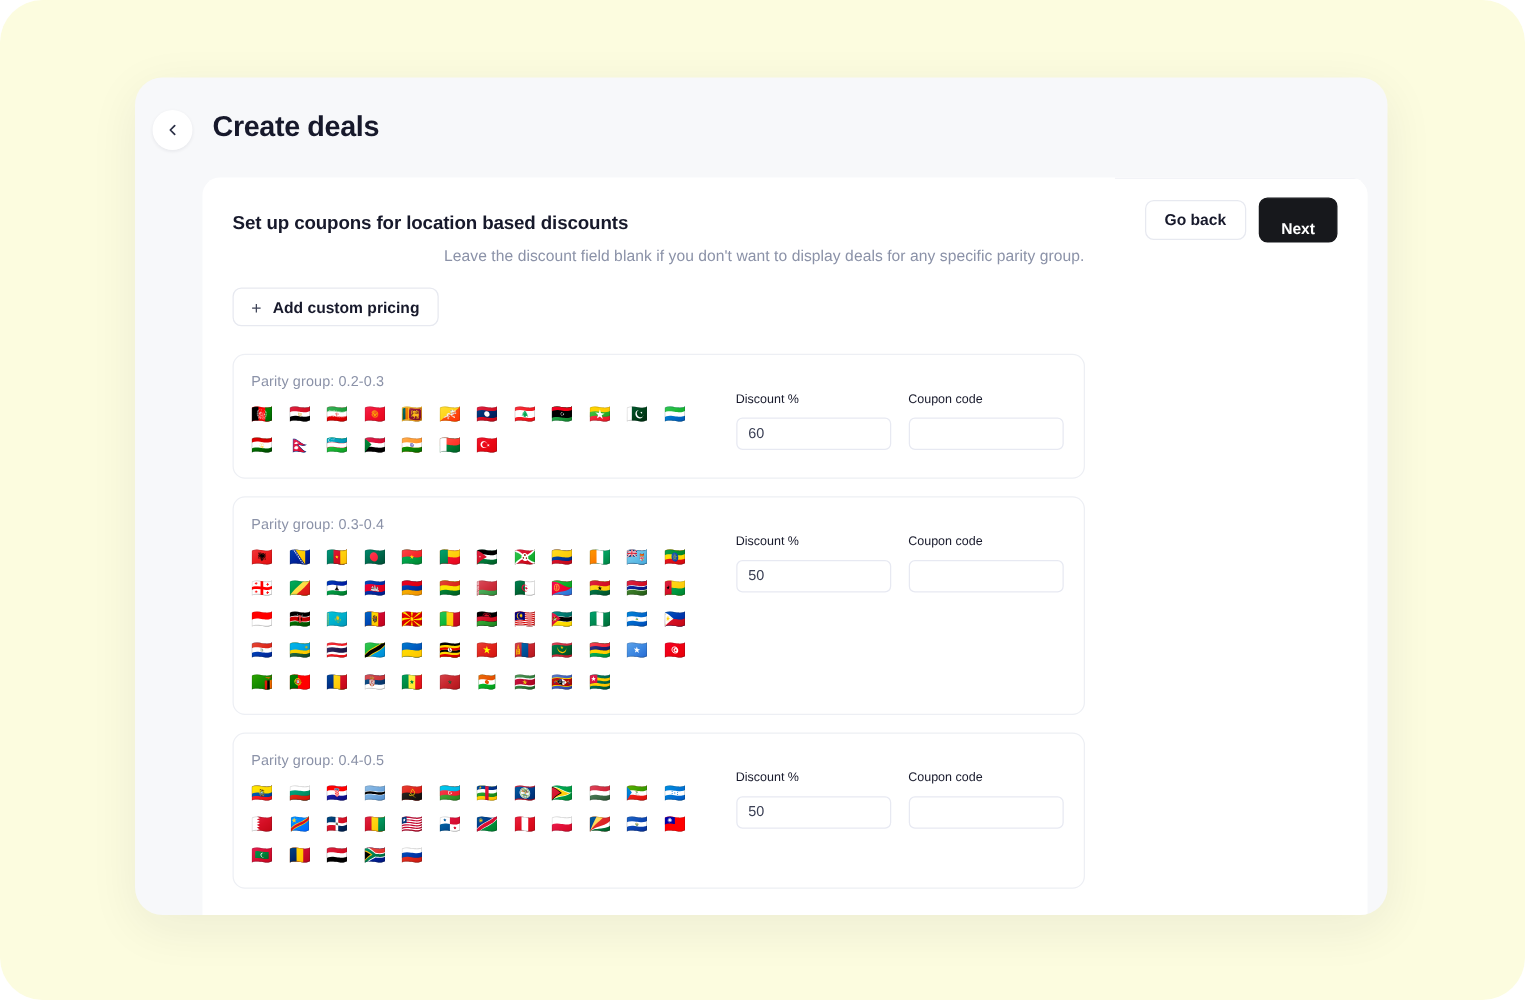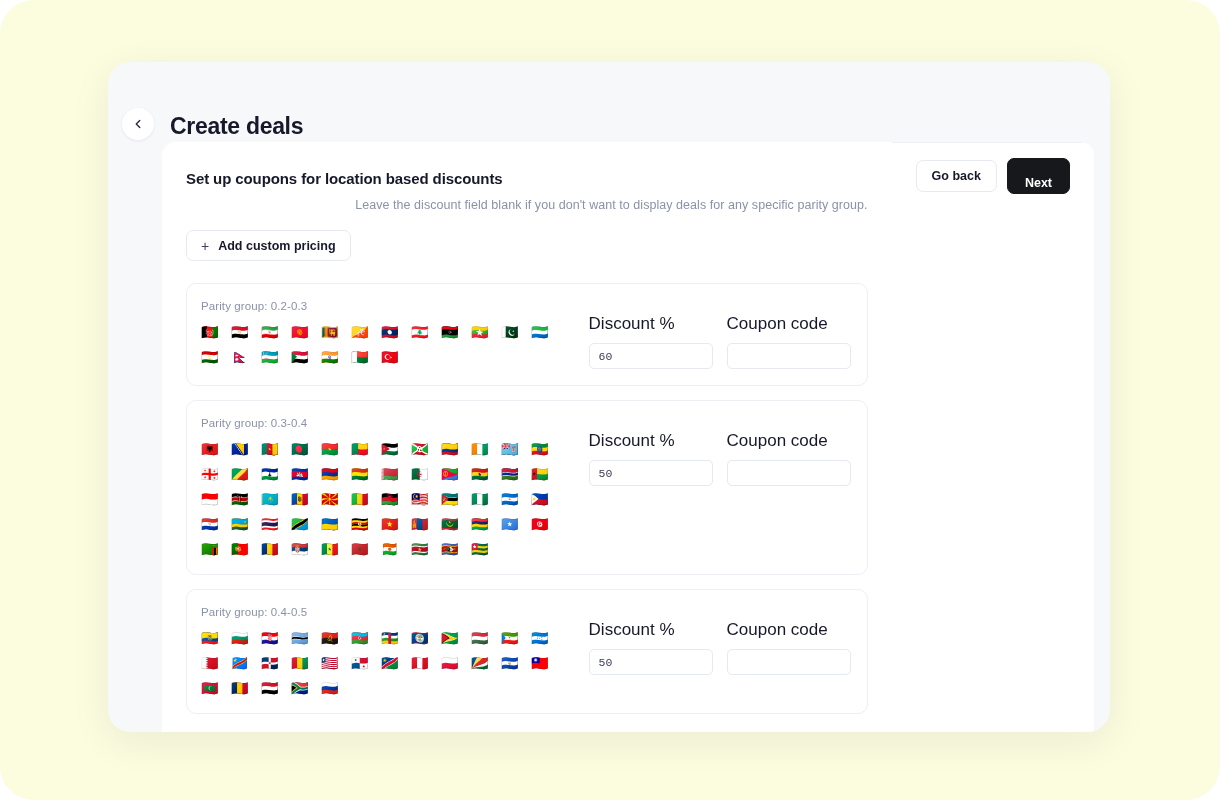--- a/index.html
+++ b/index.html
@@ -49,21 +49,21 @@
     width: 1002px;
     height: 670px;
     background: #f7f8fa;
     border-radius: 22px 22px 22px 22px;
     box-shadow: 0 10px 40px rgba(30, 35, 60, 0.07);
     overflow: hidden;
   }
 
   .modal-header {
     display: flex;
-    align-items: flex-end;
+    align-items: flex-start;
     gap: 16px;
     padding: 26px 0 0 14px;
     height: 78px;
   }
 
   .back-btn {
     width: 32px;
     height: 32px;
     border-radius: 50%;
     background: #ffffff;
@@ -181,35 +181,35 @@
 
   .group-right {
     display: flex;
     gap: 14px;
     flex: none;
     padding-top: 14px;
   }
 
   .field { width: 124px; }
   .field-label {
-    font-size: 17px;
+    font-size: 10px;
     color: #17192b;
     font-weight: 400;
     margin-bottom: 9px;
     white-space: nowrap;
   }
   .field-input {
     width: 100%;
     height: 26px;
     border: 1px solid #e7e9f2;
     border-radius: 5px;
     padding: 0 9px;
     font-size: 11.5px;
     color: #3b4055;
-    font-family: Liberation Mono, monospace;
+    font-family: Liberation Sans, sans-serif;
     background: #fff;
     outline: none;
   }
   .field-input::placeholder { color: #c3c8d6; }
 
   
   .panel-footer {
     flex: none;
     height: 66px;
     border-top: 1px solid #eef0f5;

